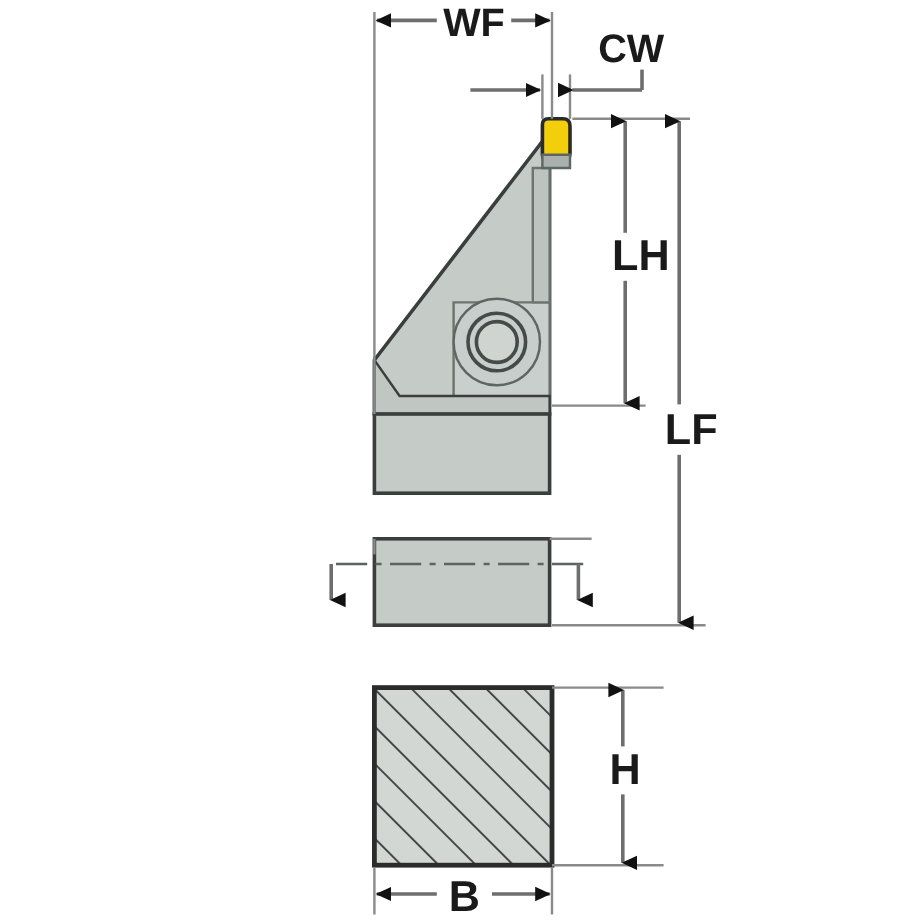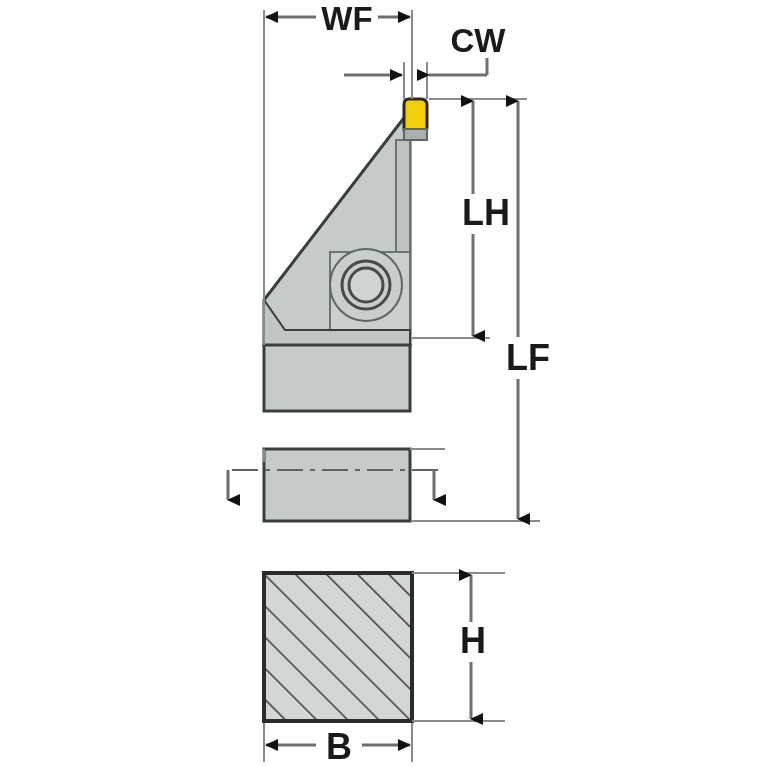--- a/index.html
+++ b/index.html
@@ -11,20 +11,21 @@
     width: 767px;
     height: 767px;
     font-family: "Liberation Sans", sans-serif;
     overflow: hidden;
   }
   #drawing-root {
     position: relative;
     width: 635px;
     height: 767px;
     background: #ffffff;
+    margin-left: 48px;
   }
   #tech-svg {
     position: absolute;
     left: 0;
     top: 0;
     width: 767px;
     height: 767px;
     display: block;
   }
   .dim-label {

